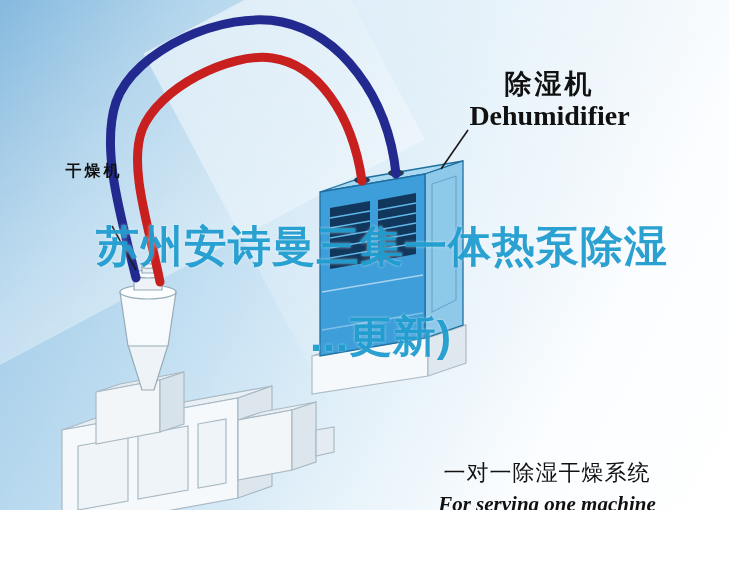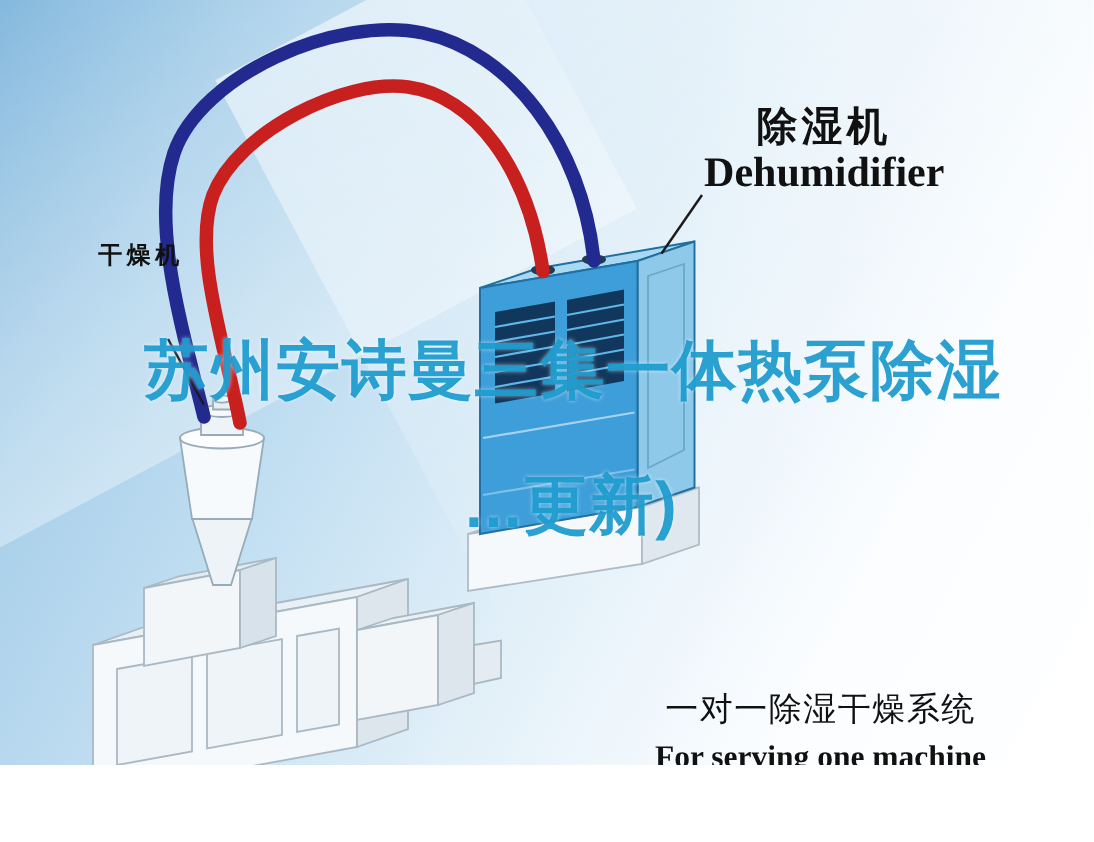--- a/index.html
+++ b/index.html
@@ -39,21 +39,21 @@
     font-weight:900; font-size:43px; letter-spacing:1px;
     color:rgba(26,154,206,0.93);
     text-shadow:0 0 3px rgba(255,255,255,0.55);
   }
   .wm1 { left:70px;  top:218px;margin-left:26px; }
   .wm2 { left:88px;  top:263px; }
   .wm3 { left:295px; top:308px;margin-left:15px; }
 
   .caption { position:absolute; left:398px; top:458px; width:298px; text-align:center; z-index:2; color:#111; }
   .caption-cn { font-size:22px; font-weight:400; letter-spacing:1px;text-align:center; }
-  .caption-en { font-size:21px; font-weight:700; font-family:"Liberation Serif", serif; margin-top:4px; }
+  .caption-en { font-size:21px; font-weight:700; font-family:"Liberation Serif", serif; margin-top:4px;font-style:italic; }
 </style>
 </head>
 <body>
 
 <div id="stage">
   <div class="streak1"></div>
   <div class="streak2"></div>
 
   <svg class="illustration" width="729" height="561" viewBox="0 0 729 561">
 

